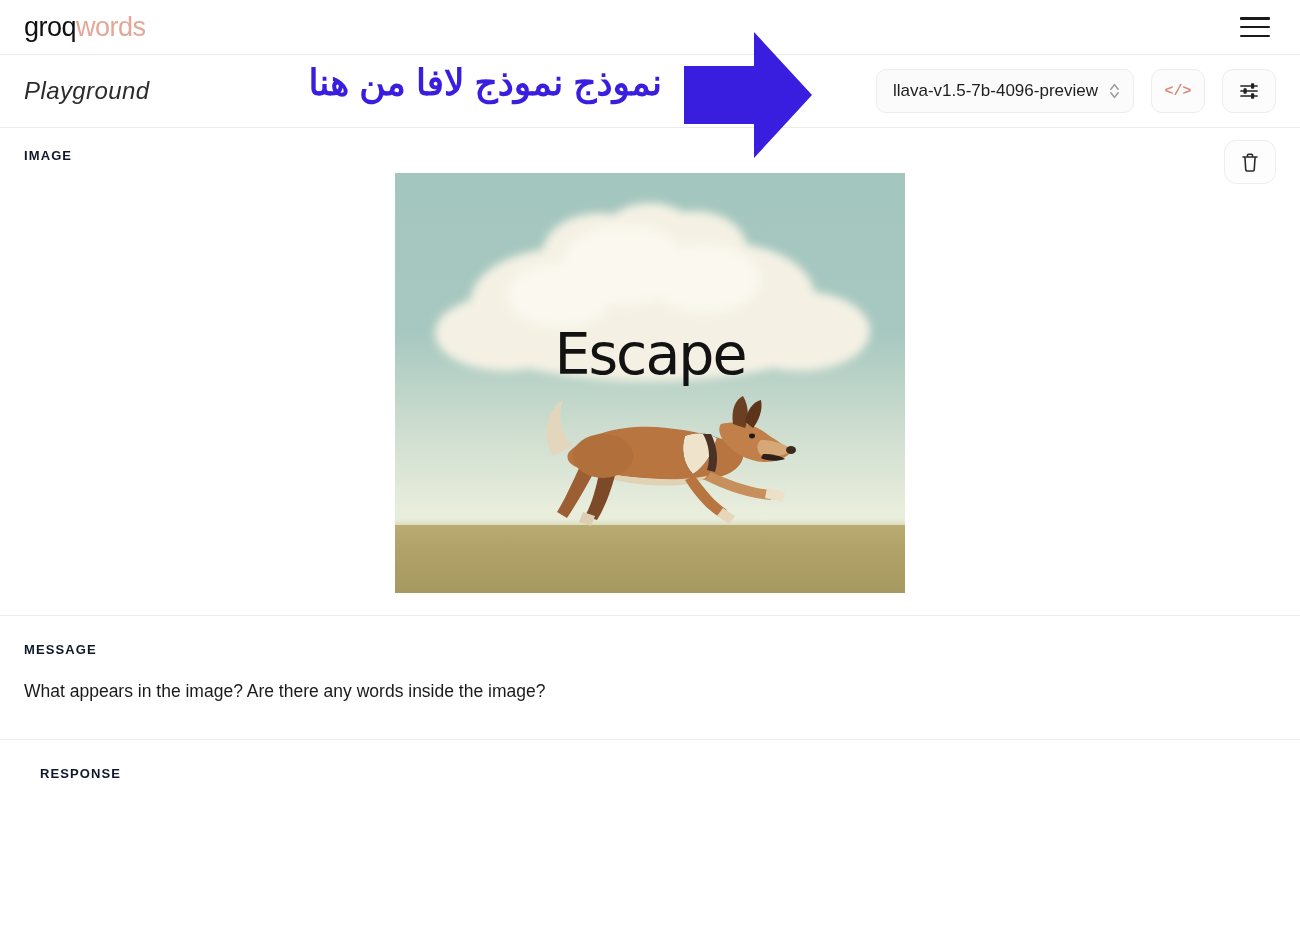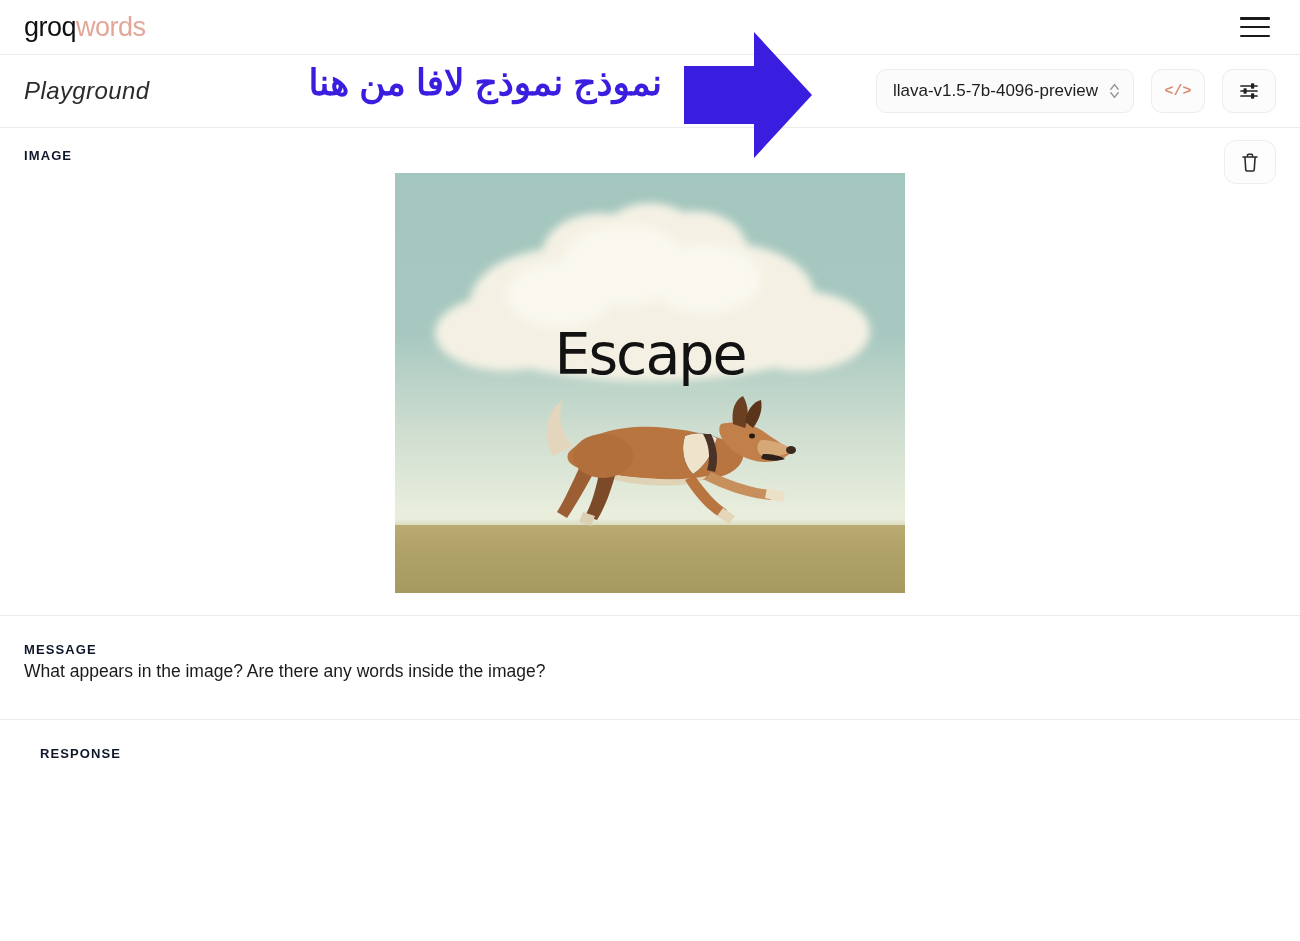--- a/index.html
+++ b/index.html
@@ -97,21 +97,21 @@
   }
   .ground-top {
     position: absolute; left: 0; bottom: 52px; width: 100%; height: 22px;
     background: linear-gradient(rgba(190,180,120,0), rgba(183,170,110,0.95));
   }
   .dog { position: absolute; left: 140px; bottom: 44px; width: 270px; height: 165px; }
 
   
   .text-sec { padding: 26px 28px 34px 24px; border-bottom: 1px solid #eceaea; position: relative; }
   .body-text {
-    font-size: 17.5px; line-height: 1.6; color: #1a1a1a;
+    margin-top: 20px; font-size: 17.5px; line-height: 1.6; color: #1a1a1a;
     max-width: 1230px;
   }
   .resp-sec { padding: 26px 24px 30px 40px; position: relative; }
 </style>
 </head>
 <body>
 
 <div class="app">
 
   <div class="topbar">

